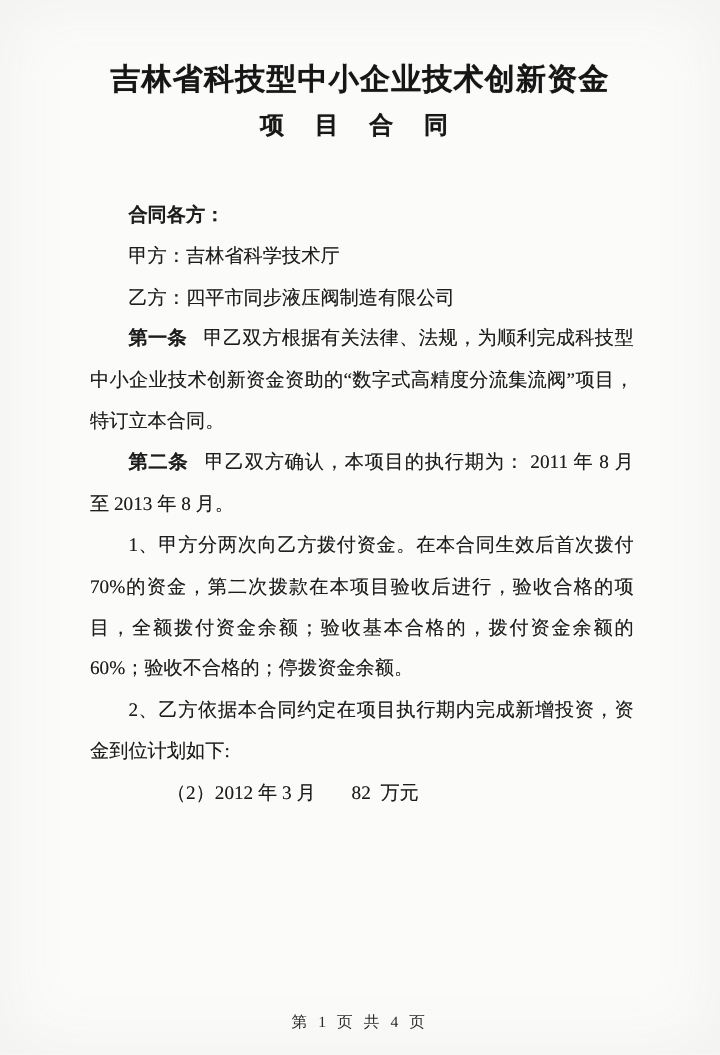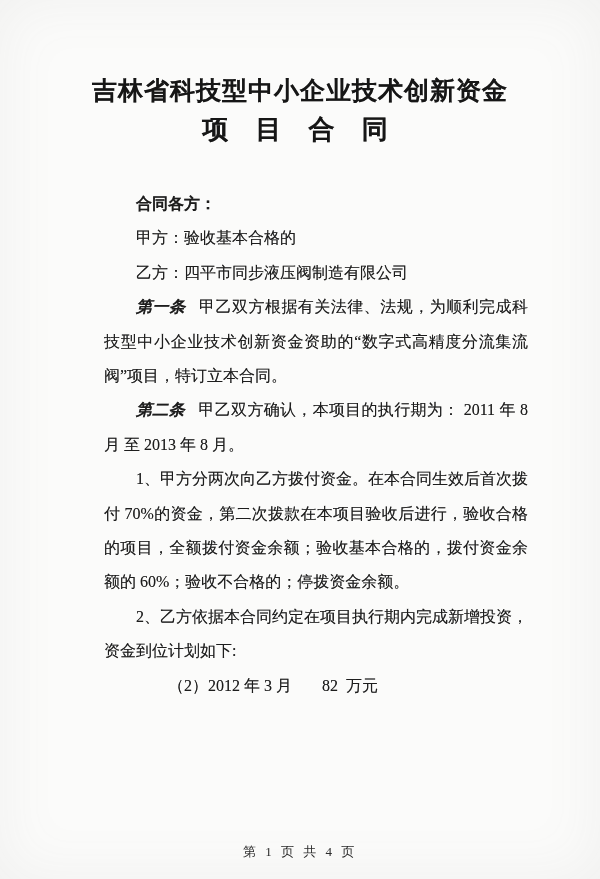--- a/index.html
+++ b/index.html
@@ -6,40 +6,40 @@
   body {
     width:600px; height:879px;
     background:#fbfbfa;
     font-family:"Liberation Serif","DejaVu Serif",serif;
     color:#1d1d1d;
     position:relative;
     overflow:hidden;
   }
   .page {
     position:absolute; inset:0;
-    padding-top:72px;
+    padding-top:48px;
     box-sizing:border-box;
     box-shadow: inset 0 0 60px rgba(120,120,115,0.08);
   }
   .title1 {
     margin:0;
     text-align:center;
     font-family:"Liberation Sans","DejaVu Sans",sans-serif;
     font-size:25px;
     font-weight:700;
     letter-spacing:1px;
     line-height:36px;
     color:#161616;
     text-shadow:0 0 0.6px rgba(0,0,0,0.55);
   }
   .title2 {
     margin:5px 0 0 0;
     text-align:center;
     font-family:"Liberation Sans","DejaVu Sans",sans-serif;
-    font-size:26px;
+    font-size:20px;
     font-weight:700;
     letter-spacing:10px;
     line-height:32px;
     color:#161616;
     text-shadow:0 0 0.6px rgba(0,0,0,0.55);
   }
   .contract-no {
     margin-top:9px;
     text-align:right;
     padding-right:106px;
@@ -53,26 +53,25 @@
     border-bottom:1.6px solid #1d1d1d;
     padding:0 1px 1px 1px;
   }
   .doc-body {
     margin-top:42px;
     padding:0 72px 0 75px;
     font-size:16px;
     line-height:34.4px;
     text-align:justify;
     text-shadow:0 0 0.4px rgba(0,0,0,0.45);
-    margin-left:29px;
   }
   .doc-body p { margin:0; }
   .indent { text-indent:2em; }
   .bold { font-weight:700; }
-  .article-label { font-weight:700; margin-right:0.85em;font-style:italic; }
+  .article-label { font-weight:700; margin-right:0.85em; }
   .amount { white-space:pre-wrap; }
   .sched-label { display:inline-block; min-width:186px; }
   .page-footer {
     position:absolute;
     bottom:18px; left:0; right:0;
     text-align:center;
     font-size:13px;
     letter-spacing:3px;
     color:#2b2b2b;
   }
@@ -82,21 +81,21 @@
 
 <div class="page">
 
   <h1 class="title1">吉林省科技型中小企业技术创新资金</h1>
   <h2 class="title2">项 目 合 同</h2>
 
 
   <div class="doc-body">
 
     <p class="indent bold">合同各方：</p>
-    <p class="indent">甲方：验收基本合格的</p>
+    <p class="indent">甲方：吉林省科学技术厅</p>
     <p class="indent">乙方：四平市同步液压阀制造有限公司</p>
 
     <p class="indent"><span class="article-label">第一条</span><span>甲乙双方根据有关法律、法规，为顺利完成科技型中小企业技术创新资金资助的“数字式高精度分流集流阀”项目，特订立本合同。</span></p>
 
     <p class="indent"><span class="article-label">第二条</span><span>甲乙双方确认，本项目的执行期为： 2011 年 8 月 至 2013 年 8 月。</span></p>
 
 
     <p class="indent">1、甲方分两次向乙方拨付资金。在本合同生效后首次拨付 70%的资金，第二次拨款在本项目验收后进行，验收合格的项目，全额拨付资金余额；验收基本合格的，拨付资金余额的 60%；验收不合格的；停拨资金余额。</p>
 
     <p class="indent">2、乙方依据本合同约定在项目执行期内完成新增投资，资金到位计划如下:</p>

